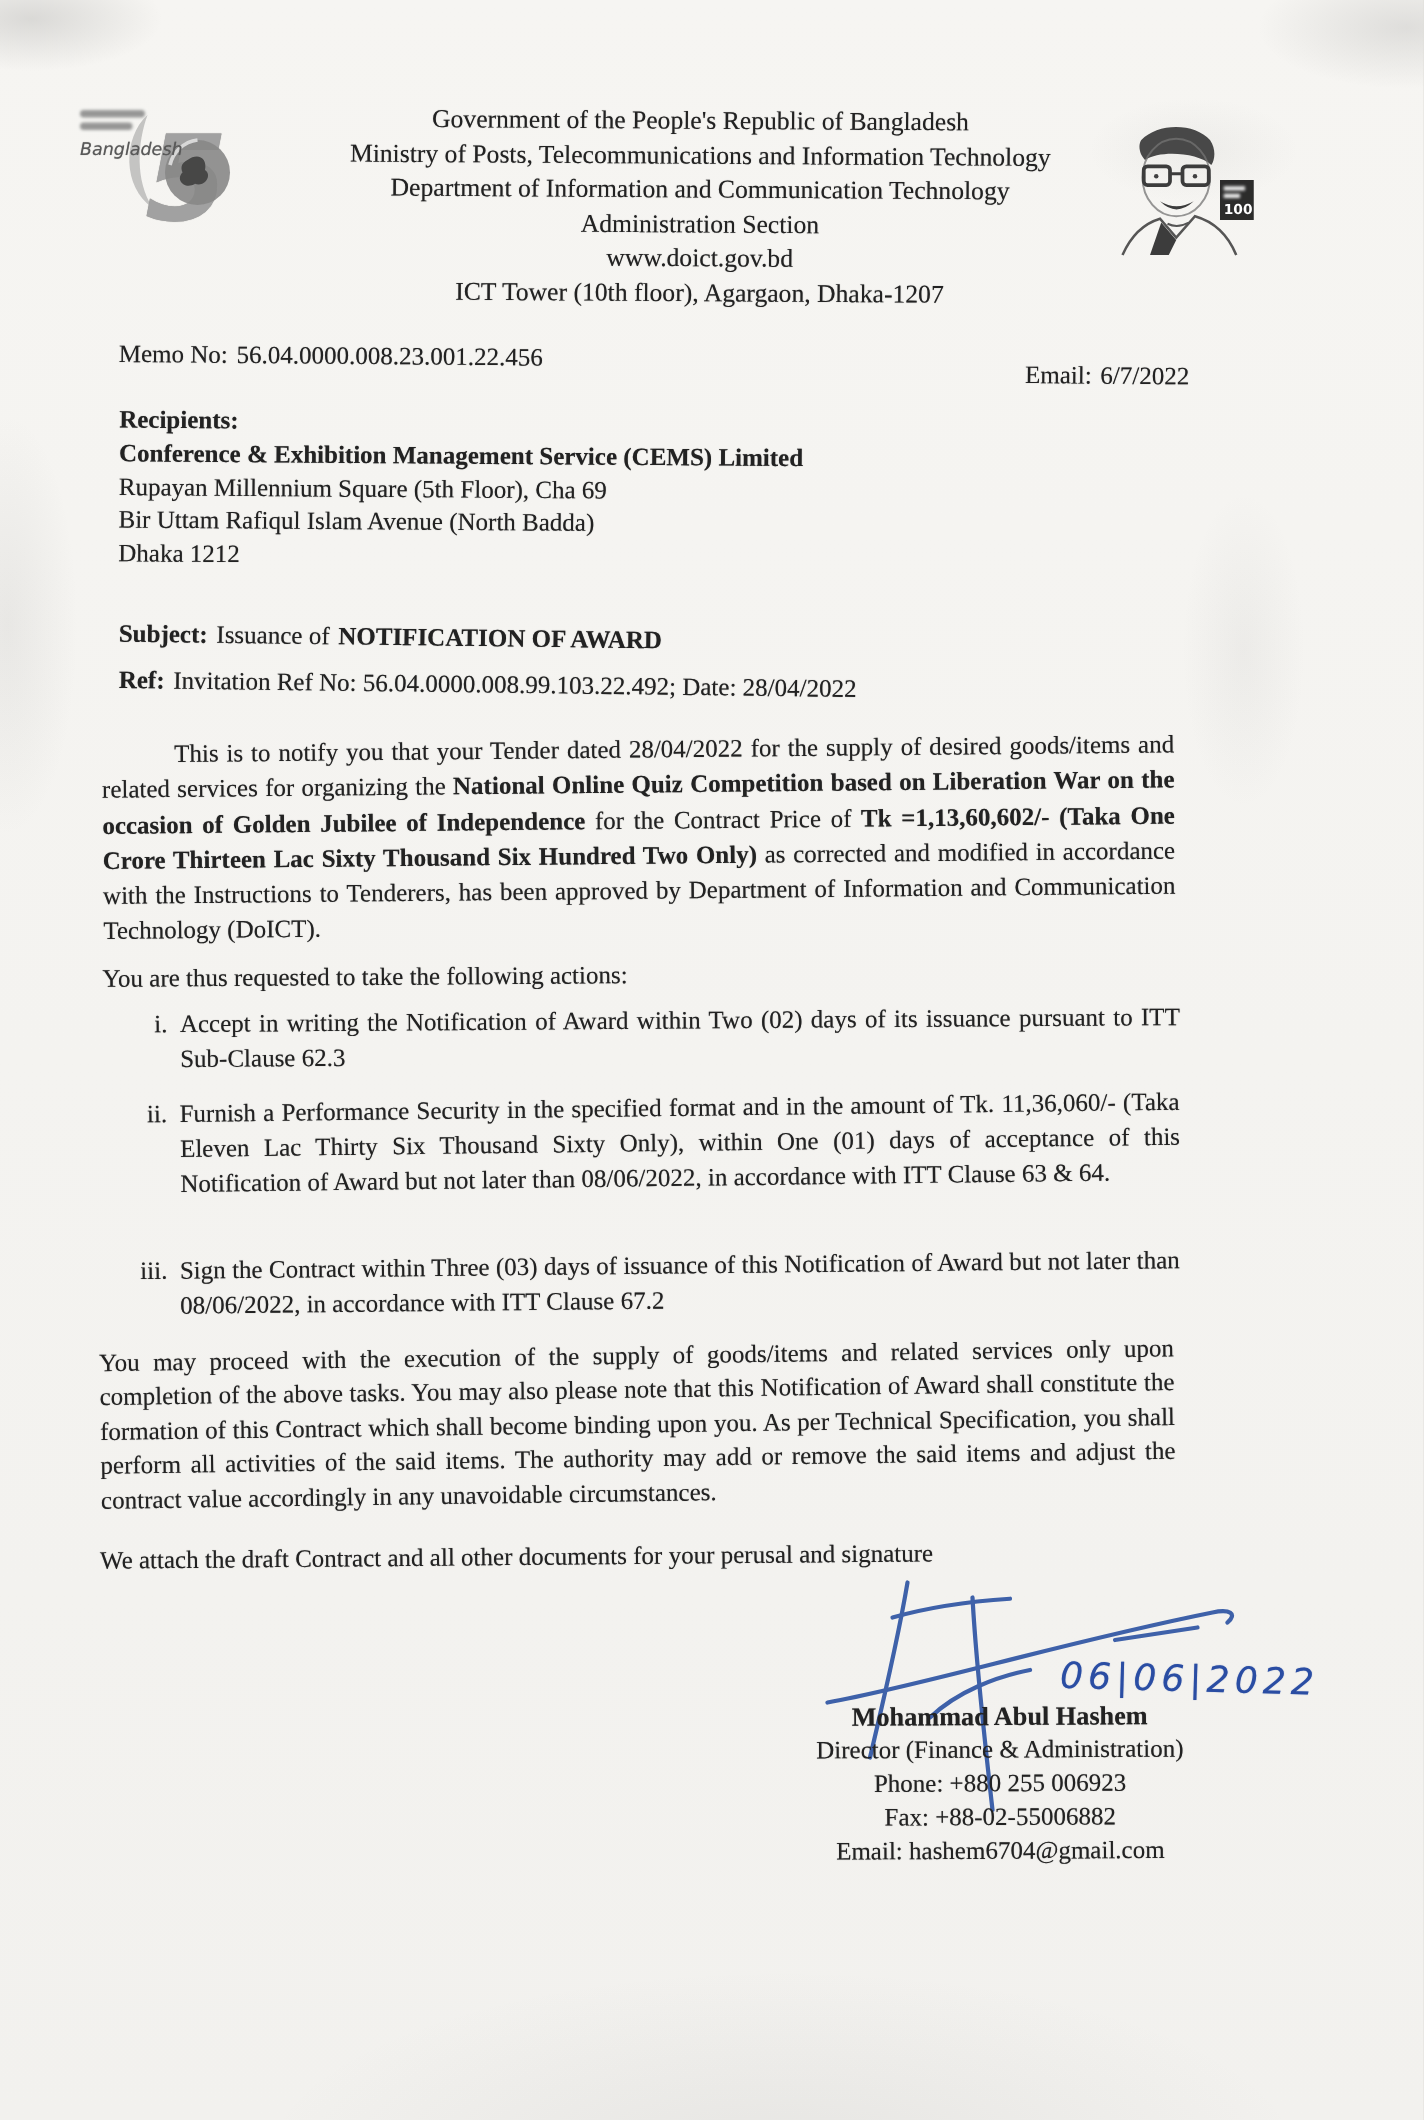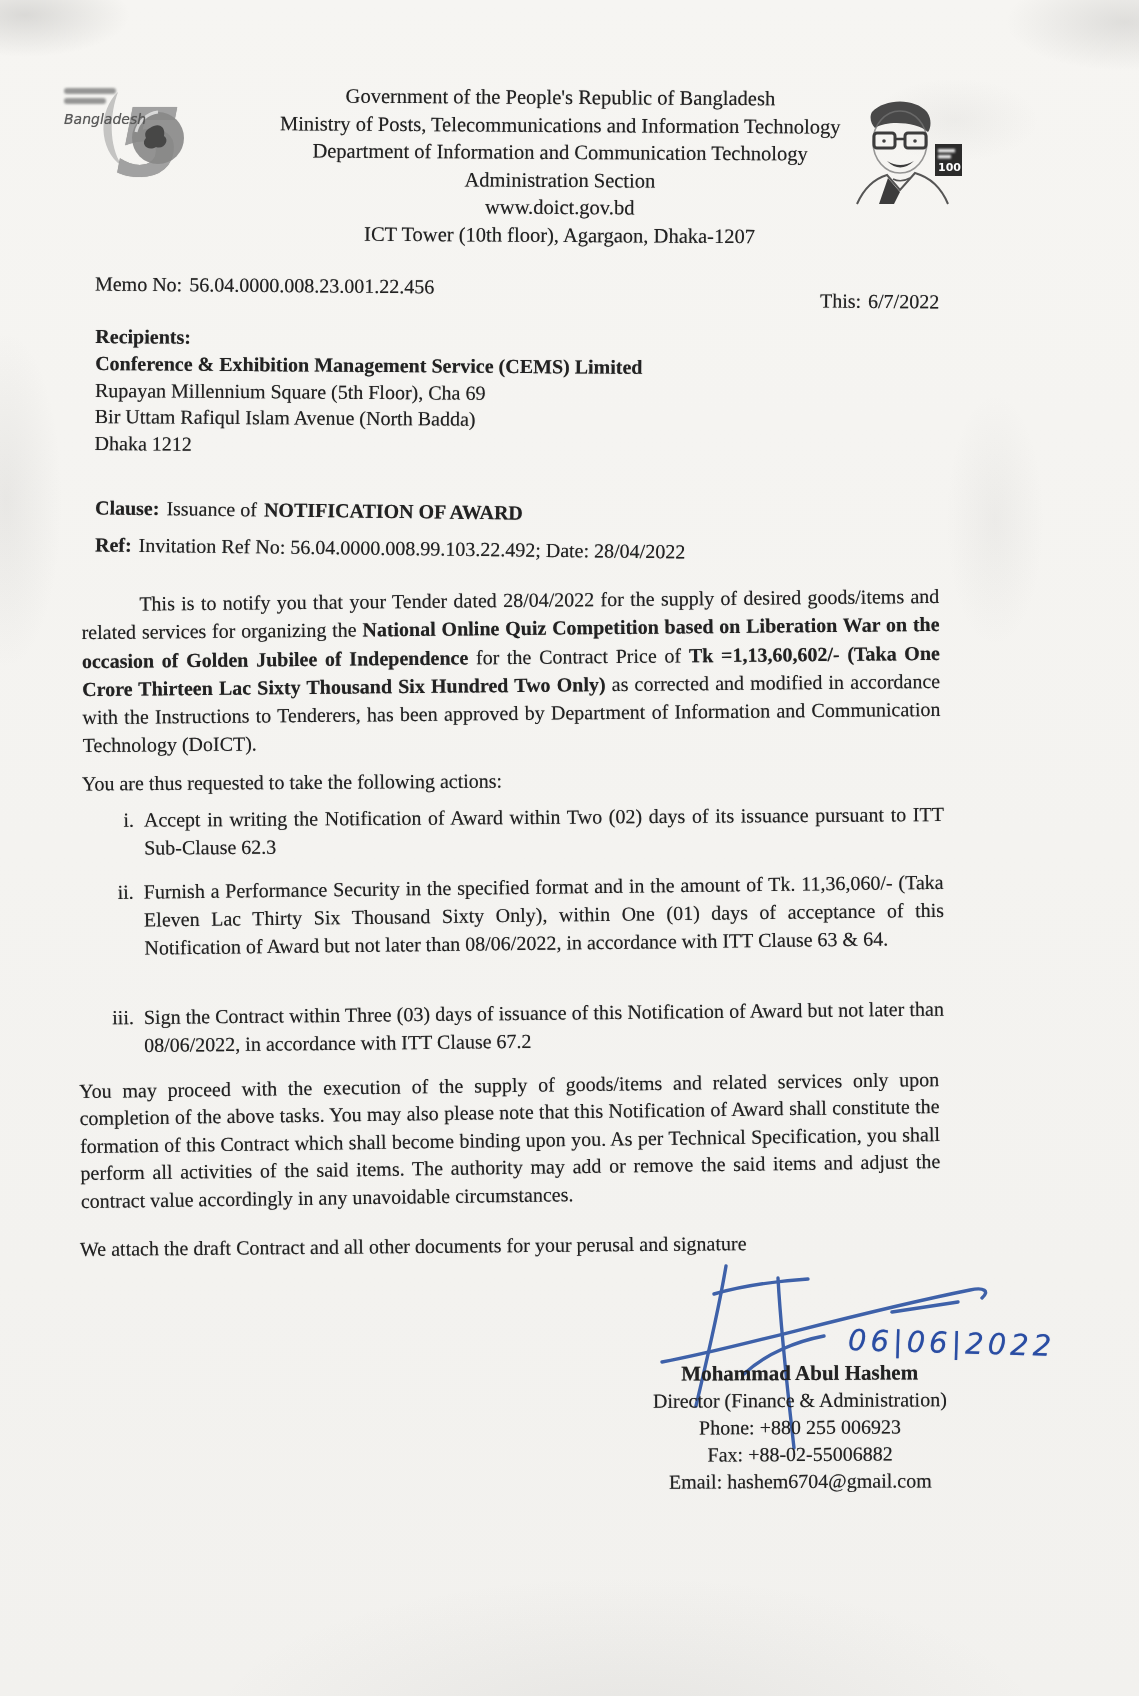--- a/index.html
+++ b/index.html
@@ -72,21 +72,21 @@
       </g>
       <path d="M60,12 C40,30 40,70 64,86 C50,64 52,34 60,12 Z" fill="#a3a3a3" opacity=".65"></path>
       <text x="58" y="96" font-size="95" font-weight="bold" font-family="DejaVu Sans, sans-serif" fill="#9b9b9b">5</text>
       <circle cx="100" cy="58" r="26" fill="#808080" opacity=".9"></circle>
       <path d="M92,48 c8,-6 16,-2 14,8 c6,4 0,14 -8,11 c-8,5 -16,-3 -10,-9 c-2,-5 0,-8 4,-10 z" fill="#3a3a3a"></path>
       <path d="M78,52 A26,26 0 0 1 100,32" stroke="#eceae7" stroke-width="3" fill="none" opacity=".8"></path>
       <text x="6" y="44" font-size="14" font-family="DejaVu Sans, sans-serif" fill="#4e4e4e">Bangladesh</text>
     </svg>
   </div>
 
-  <div class="abs" style="left:817px;top:92px;width:155px;height:115px;">
+  <div class="abs" style="left:858px;top:92px;width:155px;height:115px;">
     <svg class="scanlogo" width="155" height="115" viewBox="0 0 155 115">
       <path d="M55,20 C68,6 98,6 110,20 C115,27 114,36 111,40 C100,30 70,28 58,36 C54,32 52,25 55,20 Z" fill="#3c3c3c"></path>
       <ellipse cx="83" cy="50" rx="27" ry="31" fill="none" stroke="#6b6b6b" stroke-width="1.6" opacity=".75"></ellipse>
       <rect x="57" y="41" width="21" height="15" rx="3" fill="none" stroke="#2f2f2f" stroke-width="3"></rect>
       <rect x="88" y="41" width="21" height="15" rx="3" fill="none" stroke="#2f2f2f" stroke-width="3"></rect>
       <path d="M78,47 L88,47" stroke="#2f2f2f" stroke-width="2.5"></path>
       <circle cx="67" cy="49" r="1.8" fill="#333"></circle>
         <circle cx="98" cy="49" r="1.8" fill="#333"></circle>
       <path d="M70,69 Q83,77 97,69 Q83,82 70,69 Z" fill="#2f2f2f"></path>
       <path d="M76,87 Q84,91 93,86" stroke="#4a4a4a" stroke-width="1.6" fill="none"></path>
@@ -107,33 +107,33 @@
     <div>Department of Information and Communication Technology</div>
     <div>Administration Section</div>
     <div>www.doict.gov.bd</div>
     <div>ICT Tower (10th floor), Agargaon, Dhaka-1207</div>
   </div>
 
   <div class="abs memoline">
     <span class="lbl">Memo No:</span><span>56.04.0000.008.23.001.22.456</span>
   </div>
   <div class="abs dateline">
-    <span class="lbl">This:</span><span>6/7/2022</span>
+    <span class="lbl">Email:</span><span>6/7/2022</span>
   </div>
 
   <div class="abs recip">
     <div class="b">Recipients:</div>
     <div class="b">Conference &amp; Exhibition Management Service (CEMS) Limited</div>
     <div>Rupayan Millennium Square (5th Floor), Cha 69</div>
     <div>Bir Uttam Rafiqul Islam Avenue (North Badda)</div>
     <div>Dhaka 1212</div>
   </div>
 
   <div class="abs subjline">
-    <span class="b lbl">Clause:</span><span class="lbl">Issuance of</span><span class="b">NOTIFICATION OF AWARD</span>
+    <span class="b lbl">Subject:</span><span class="lbl">Issuance of</span><span class="b">NOTIFICATION OF AWARD</span>
   </div>
   <div class="abs refline">
     <span class="b lbl">Ref:</span><span>Invitation Ref No: 56.04.0000.008.99.103.22.492; Date: 28/04/2022</span>
   </div>
 
   <div class="abs p1">
     <span>This is to notify you that your Tender dated 28/04/2022 for the supply of desired goods/items and related services for organizing the </span><b>National Online Quiz Competition based on Liberation War on the occasion of Golden Jubilee of Independence</b><span> for the Contract Price of </span><b>Tk =1,13,60,602/- (Taka One Crore Thirteen Lac Sixty Thousand Six Hundred Two Only)</b><span> as corrected and modified in accordance with the Instructions to Tenderers, has been approved by Department of Information and Communication Technology (DoICT).</span>
   </div>
 
   <div class="abs intro">You are thus requested to take the following actions:</div>

